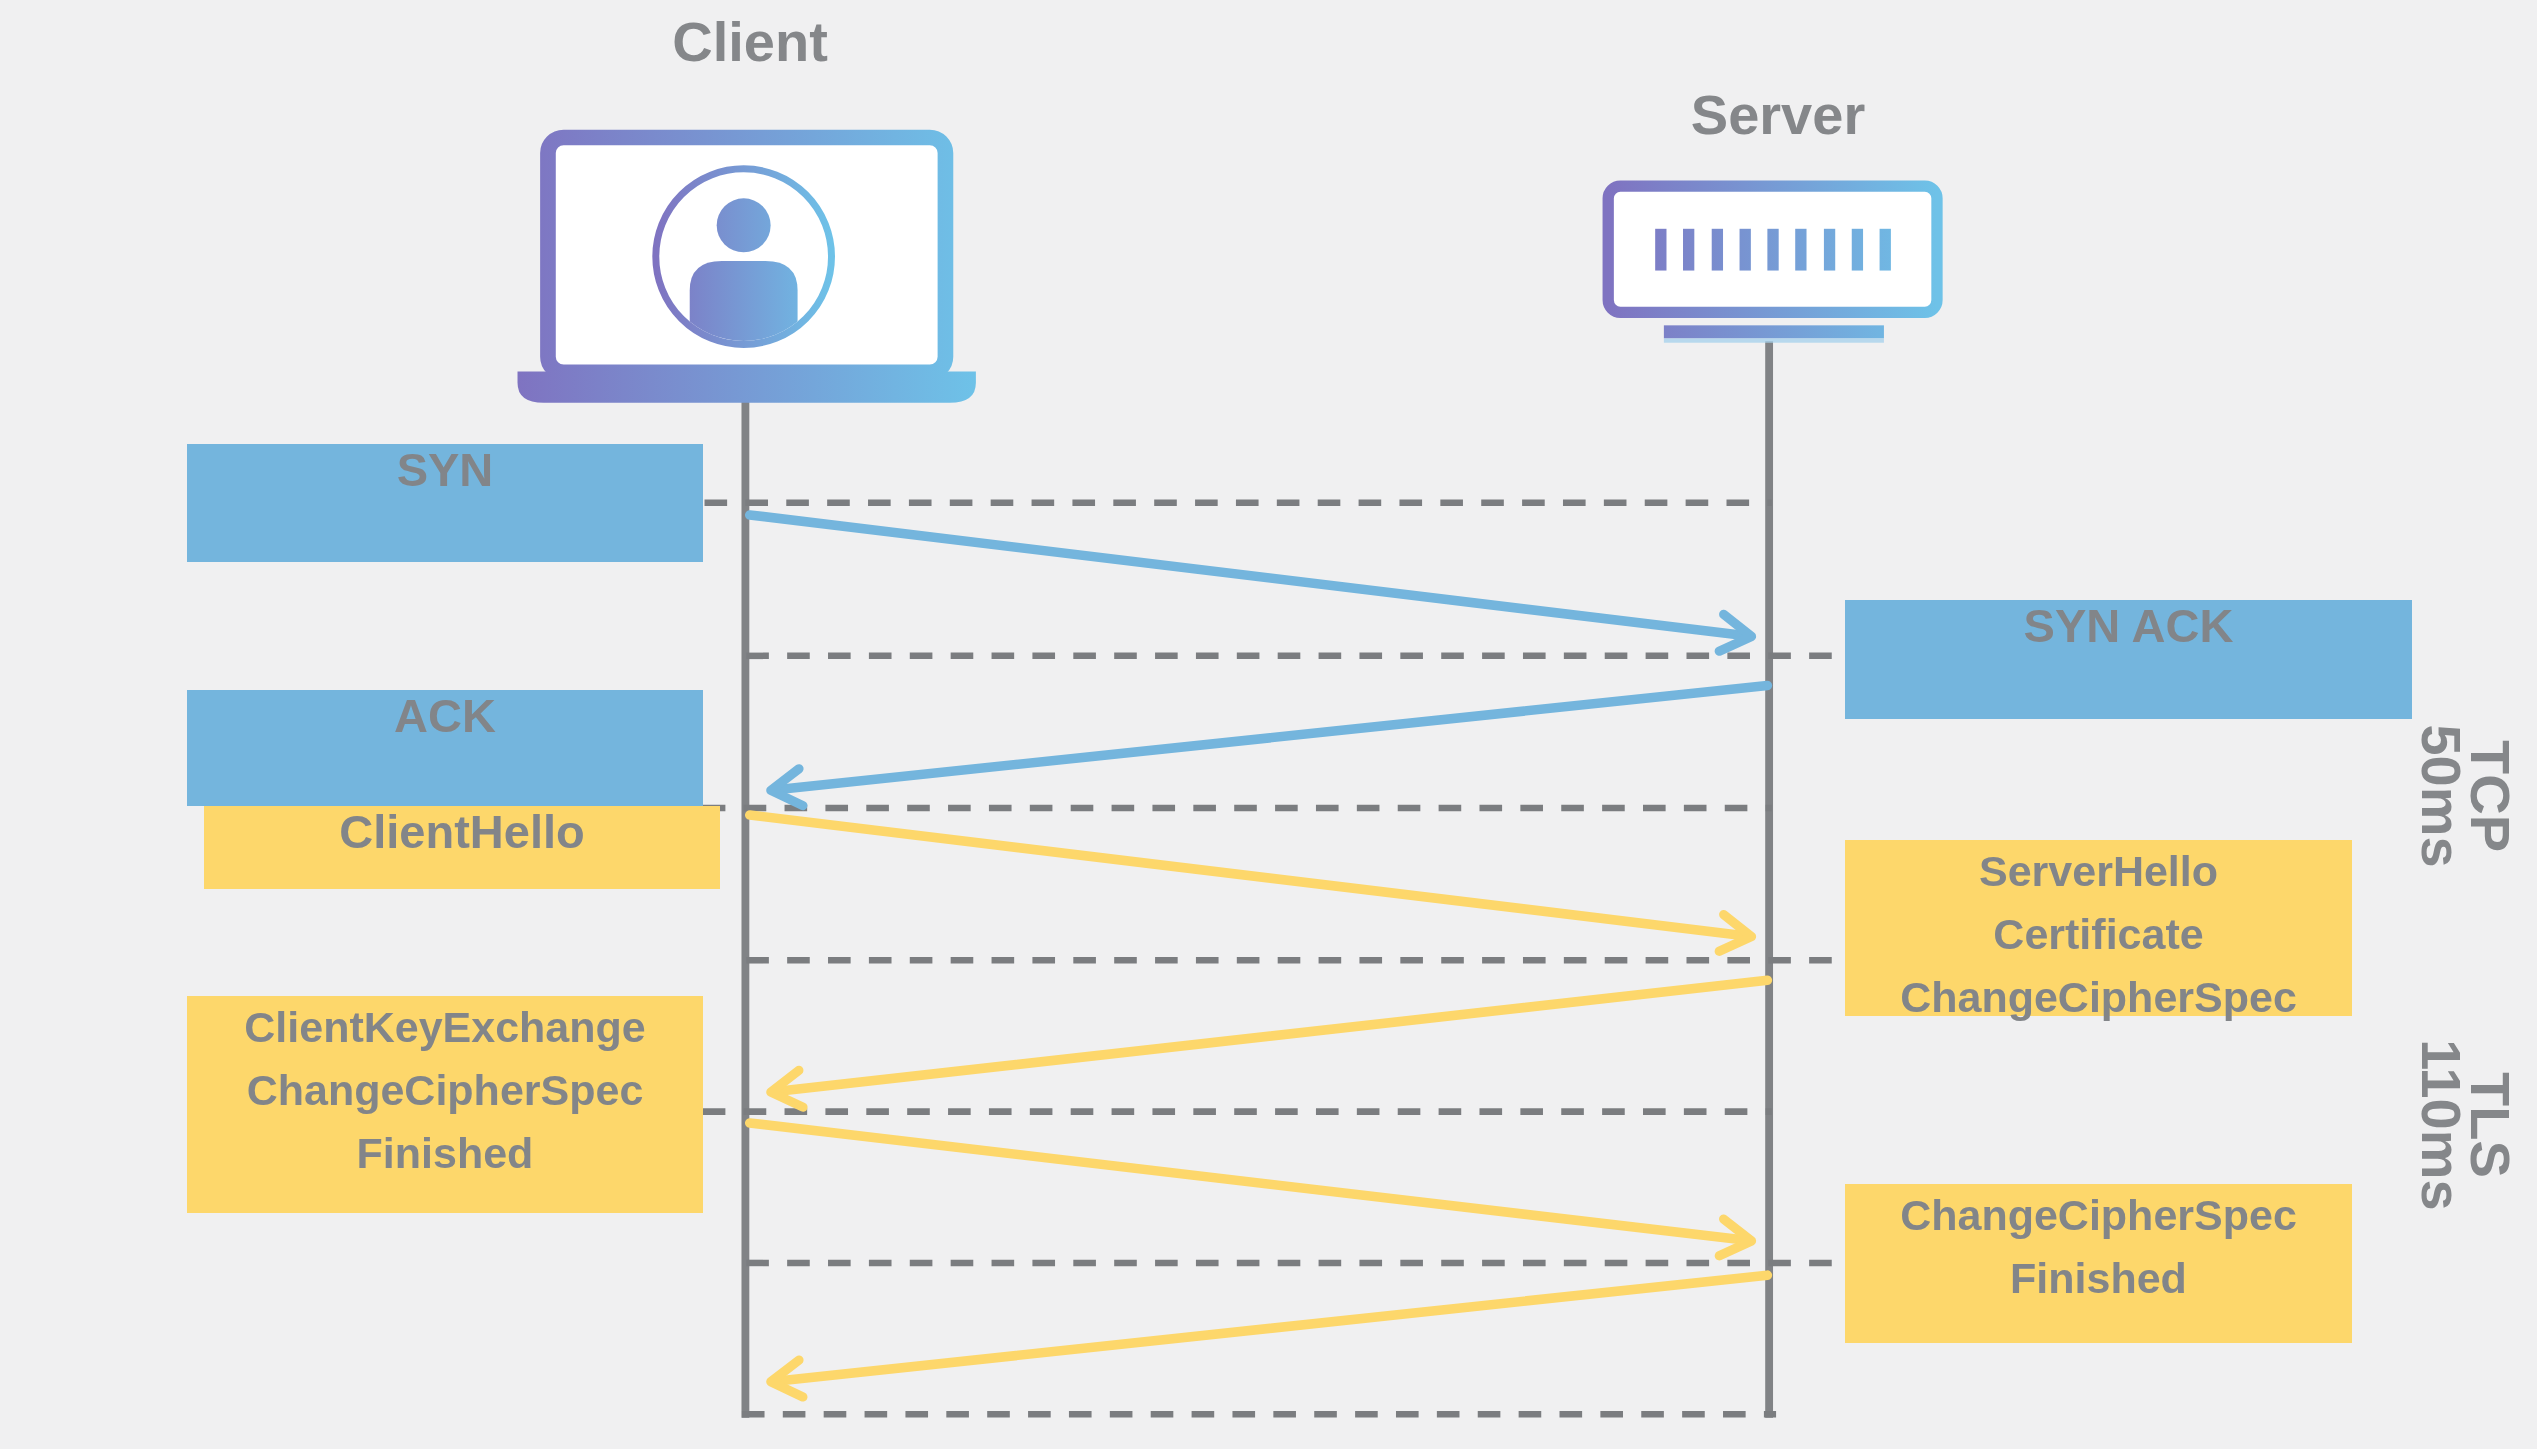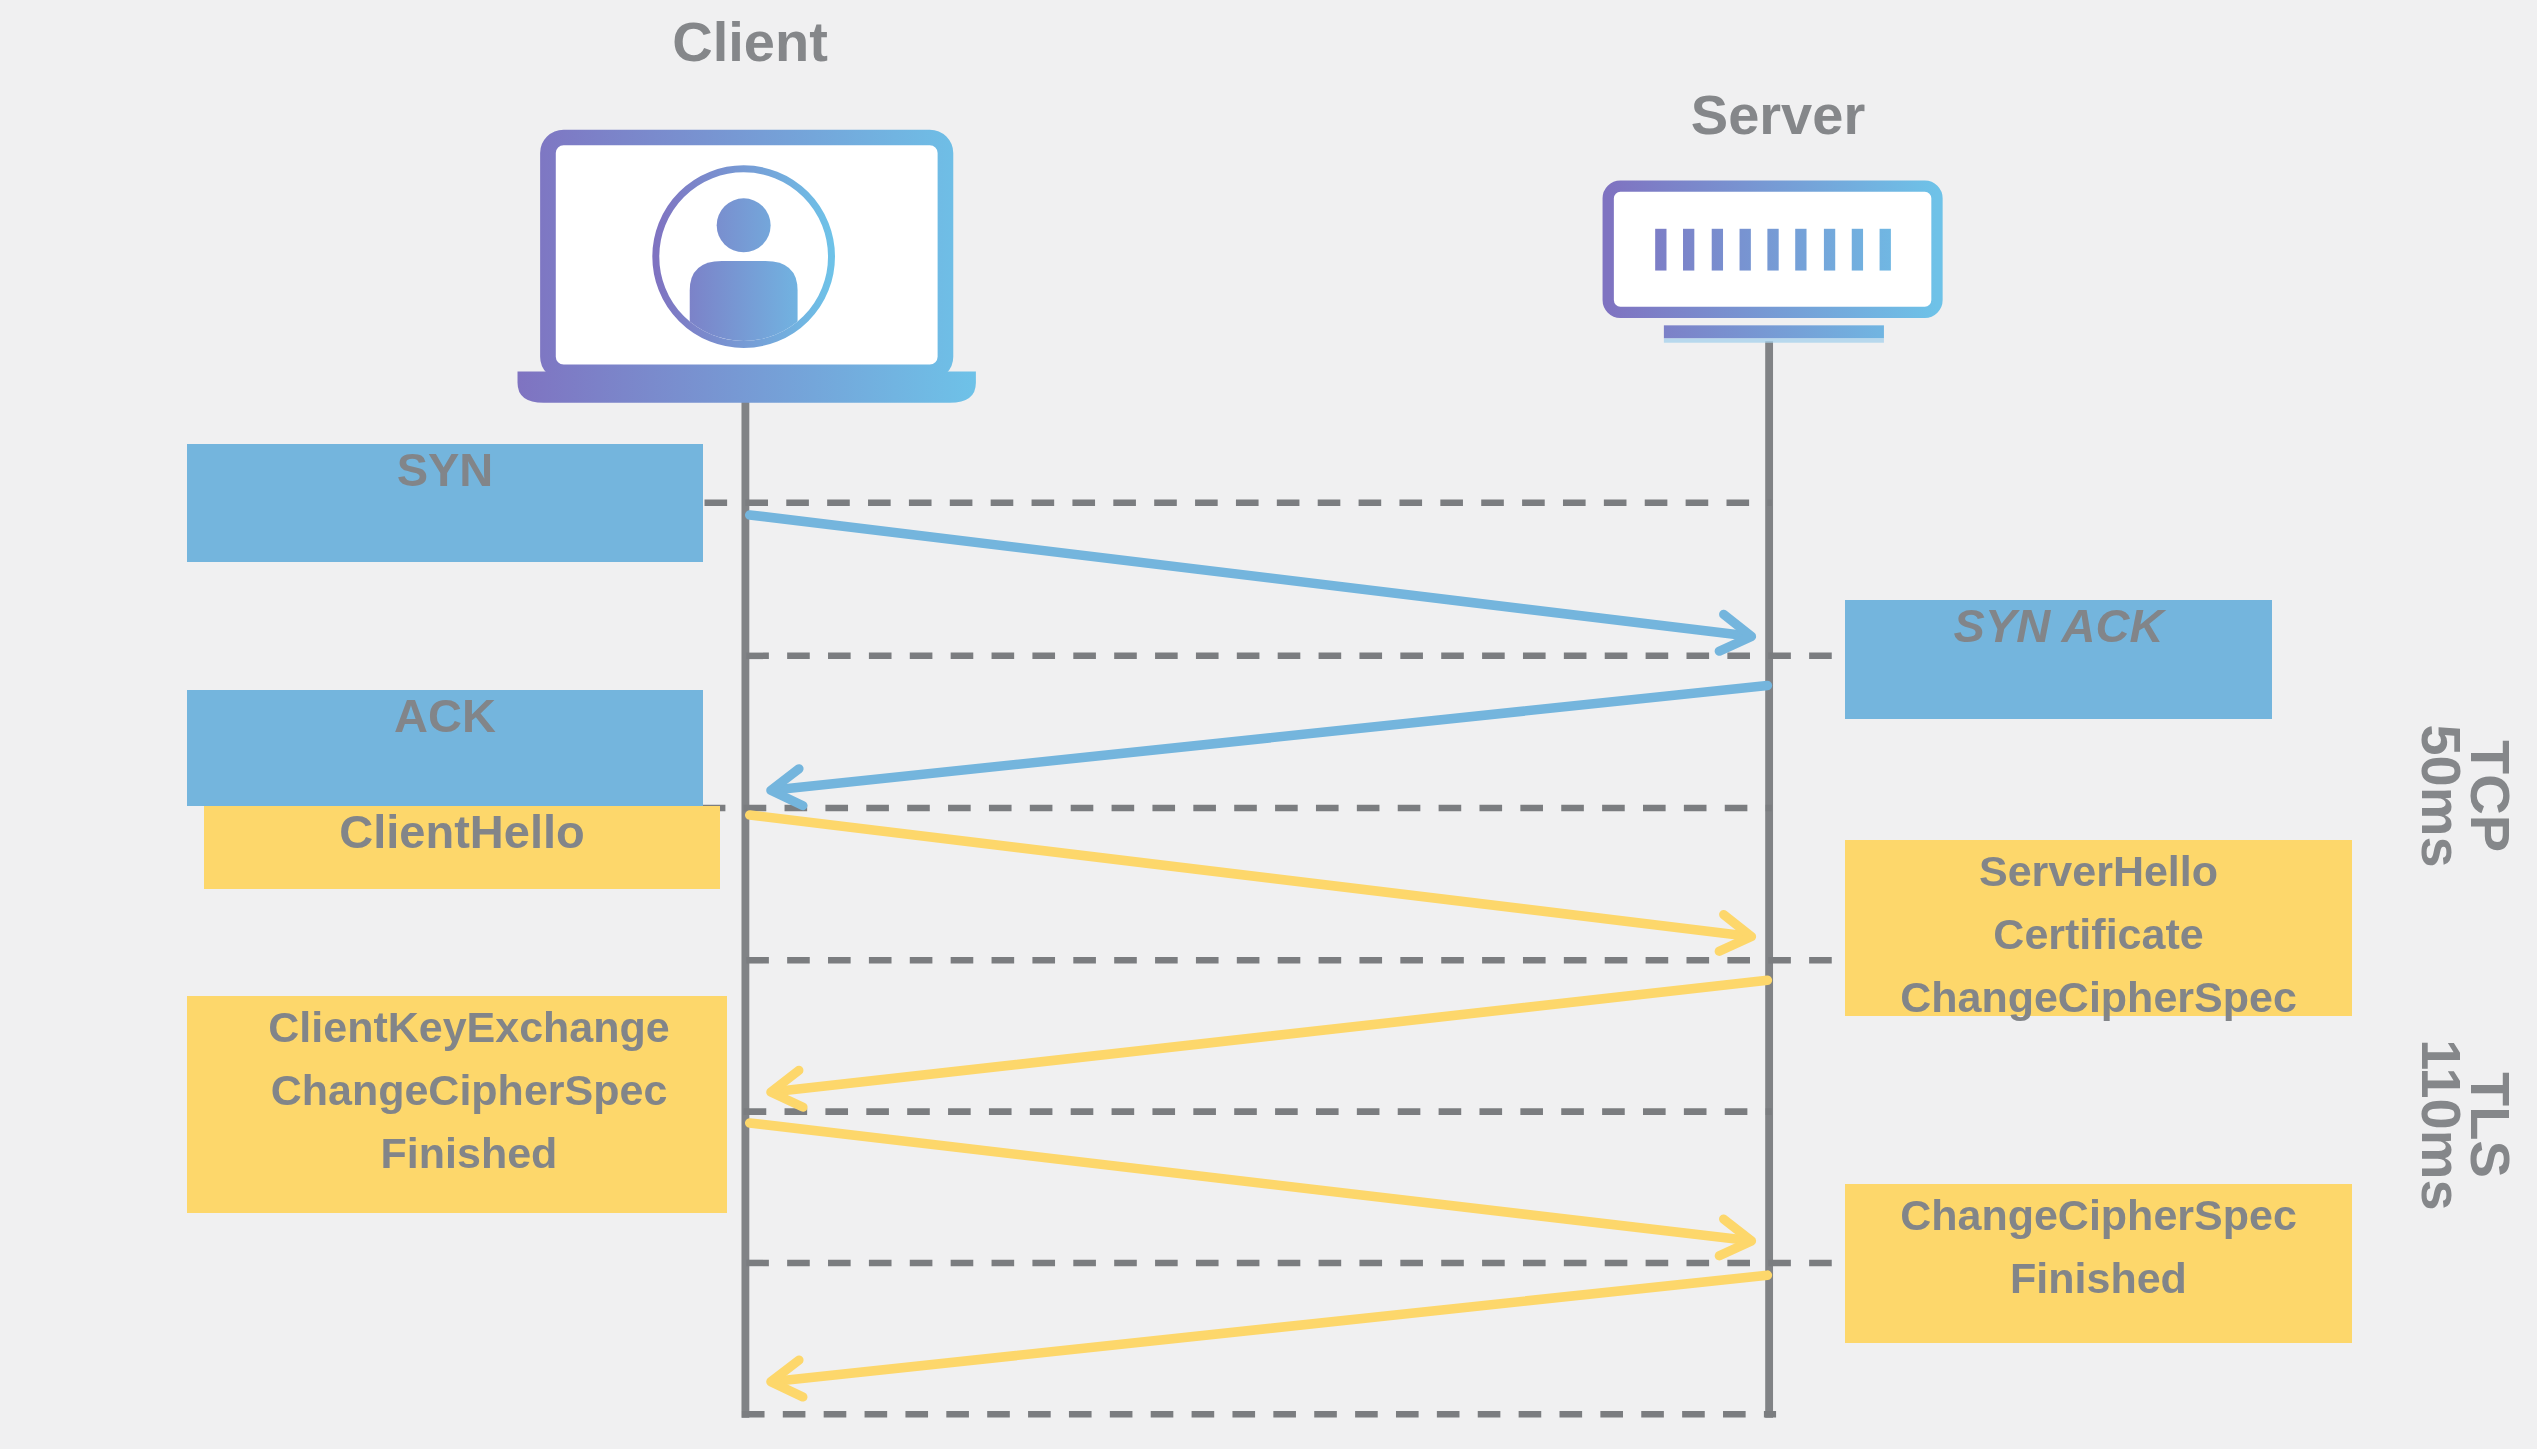--- a/index.html
+++ b/index.html
@@ -115,27 +115,27 @@
   </div>
 
   <div class="box blue" style="left:187px;top:690px;width:516px;height:116px;">
     <div class="line-single">ACK</div>
   </div>
 
   <div class="box yellow" style="left:204px;top:806px;width:516px;height:83px;">
     <div class="line-single">ClientHello</div>
   </div>
 
-  <div class="box yellow" style="left:187px;top:996px;width:516px;height:217px;padding-left:24px;">
+  <div class="box yellow" style="left:187px;top:996px;width:516px;height:217px;">
     <div class="line-multi">ClientKeyExchange</div>
     <div class="line-multi">ChangeCipherSpec</div>
     <div class="line-multi">Finished</div>
   </div>
 
-  <div class="box blue" style="left:1845px;top:600px;width:427px;height:119px;font-style:italic;">
+  <div class="box blue" style="left:1845px;top:600px;width:567px;height:119px;">
     <div class="line-single">SYN ACK</div>
   </div>
 
   <div class="box yellow" style="left:1845px;top:840px;width:507px;height:176px;">
     <div class="line-multi">ServerHello</div>
     <div class="line-multi">Certificate</div>
     <div class="line-multi">ChangeCipherSpec</div>
   </div>
 
   <div class="box yellow" style="left:1845px;top:1184px;width:507px;height:159px;">

